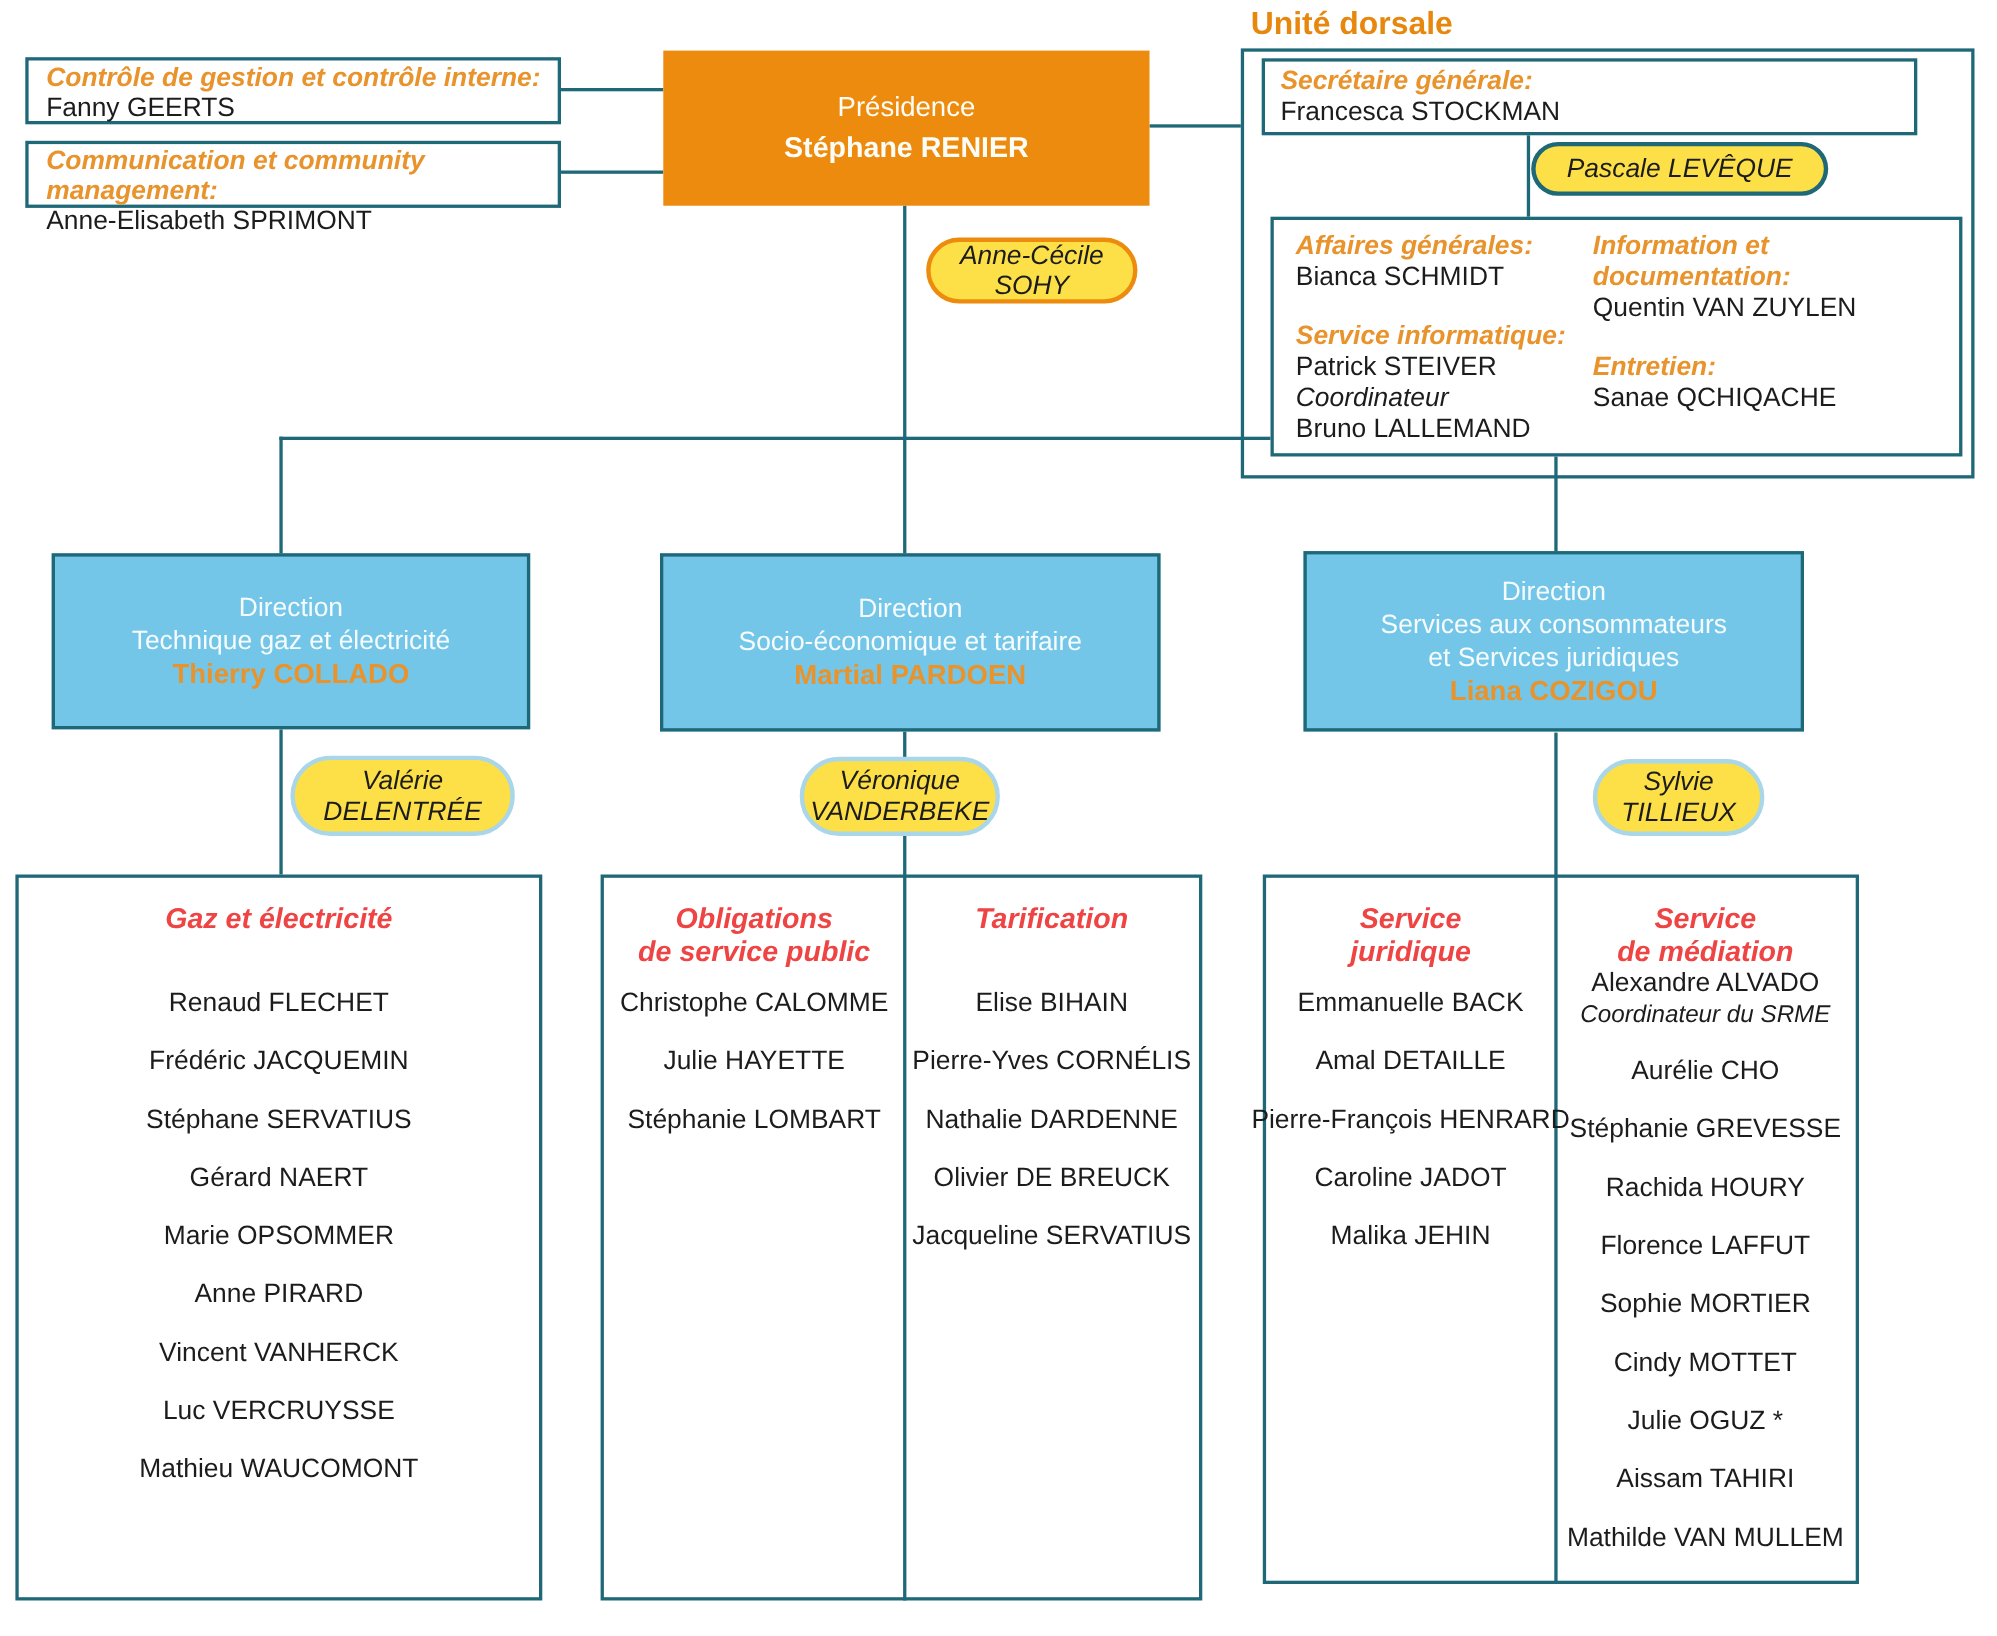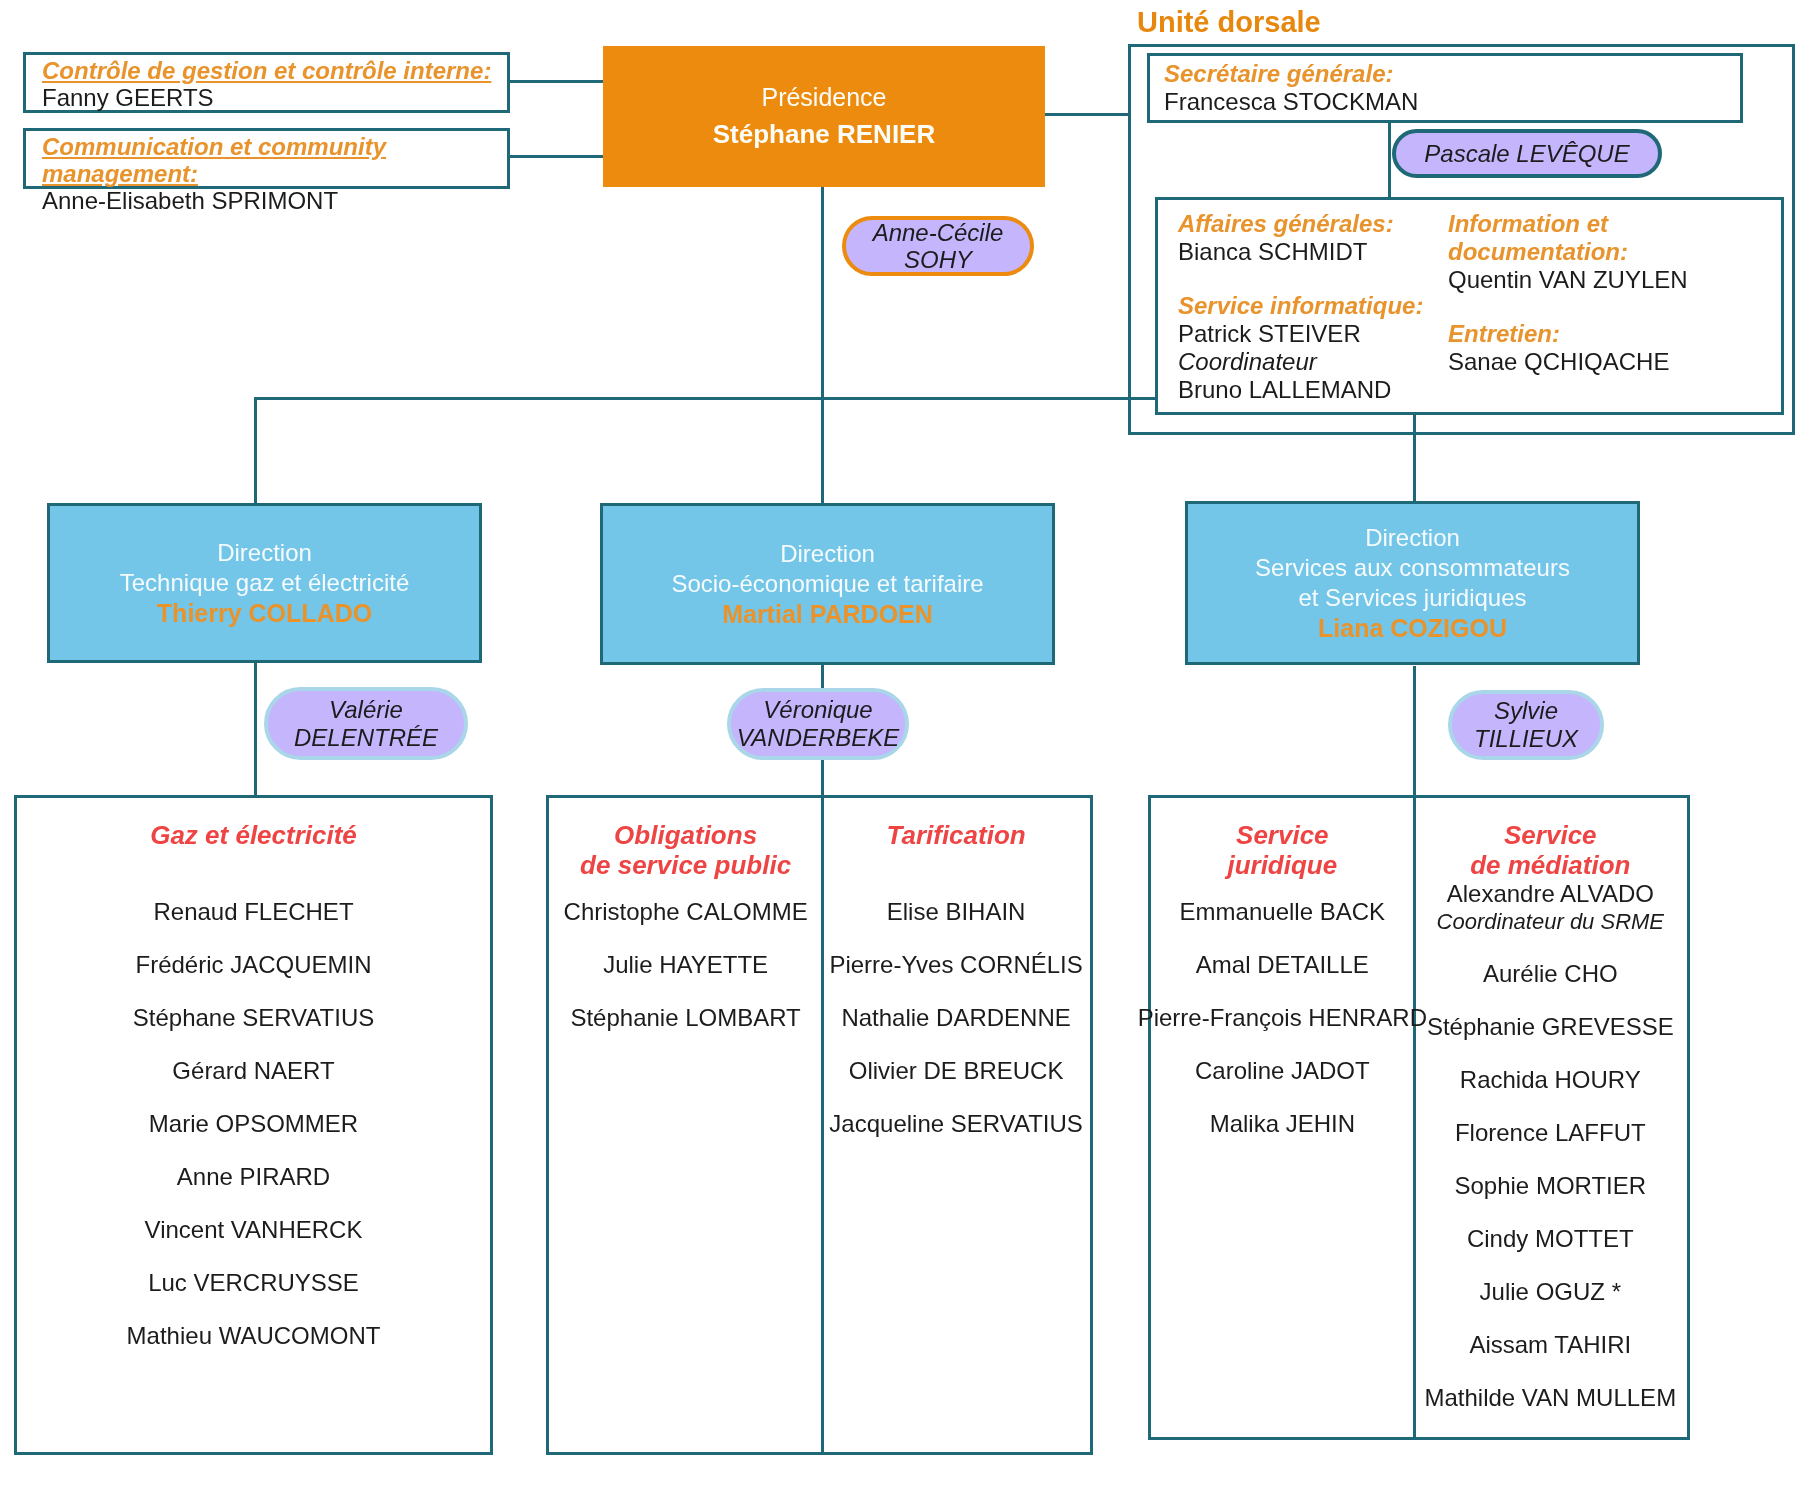--- a/index.html
+++ b/index.html
@@ -5,31 +5,31 @@
   * { margin:0; padding:0; box-sizing:border-box; }
   html,body { background:#ffffff; }
   body { font-family:"Liberation Sans","DejaVu Sans",sans-serif; color:#1c1c1c; }
   .canvas { position:relative; width:1815px; height:1487px; background:#ffffff; overflow:hidden; }
 
   
   .line { position:absolute; background:#1f6877; z-index:1; }
 
   
   .staff-box { position:absolute; left:23px; width:487px; border:3px solid #1f6877; background:#ffffff; padding:2px 6px 2px 16px; z-index:2; }
-  .staff-box .box-title { color:#e8932c; font-weight:bold; font-style:italic; font-size:24px; line-height:27px;text-decoration:underline; }
+  .staff-box .box-title { color:#e8932c; font-weight:bold; font-style:italic; font-size:24px; line-height:27px; }
   .staff-box .person { font-size:24px; line-height:27px; }
 
   
   .presidence { position:absolute; left:603px; top:46px; width:442px; height:141px; background:#ec8b0e;
     display:flex; flex-direction:column; align-items:center; justify-content:center; gap:7px; z-index:2; }
   .presidence .p-title { color:#fdfdf8; font-size:25px; }
   .presidence .p-name { color:#fdfdf8; font-size:26px; font-weight:bold; }
 
   
-  .pill { position:absolute; background:#c4b5fd; display:flex; flex-direction:column; align-items:center; justify-content:center;
+  .pill { position:absolute; background:#fde047; display:flex; flex-direction:column; align-items:center; justify-content:center;
     font-style:italic; font-size:24px; line-height:28px; text-align:center; z-index:3; }
   .pill-orange { border:4px solid #ec8b0e; border-radius:32px; }
   .pill-teal { border:4px solid #1f6877; border-radius:26px; }
   .pill-blue { border:4px solid #a9d6e8; border-radius:38px; }
 
   
   .ud-title { position:absolute; left:1137px; top:6px; color:#e8870d; font-weight:bold; font-size:29px; z-index:2; }
   .ud-outer { position:absolute; left:1128px; top:44px; width:667px; height:391px; border:3px solid #1f6877; z-index:2; }
   .ud-sec { position:absolute; left:1147px; top:53px; width:596px; height:70px; border:3px solid #1f6877; background:#ffffff;
     padding:4px 6px 0 14px; z-index:2; }

